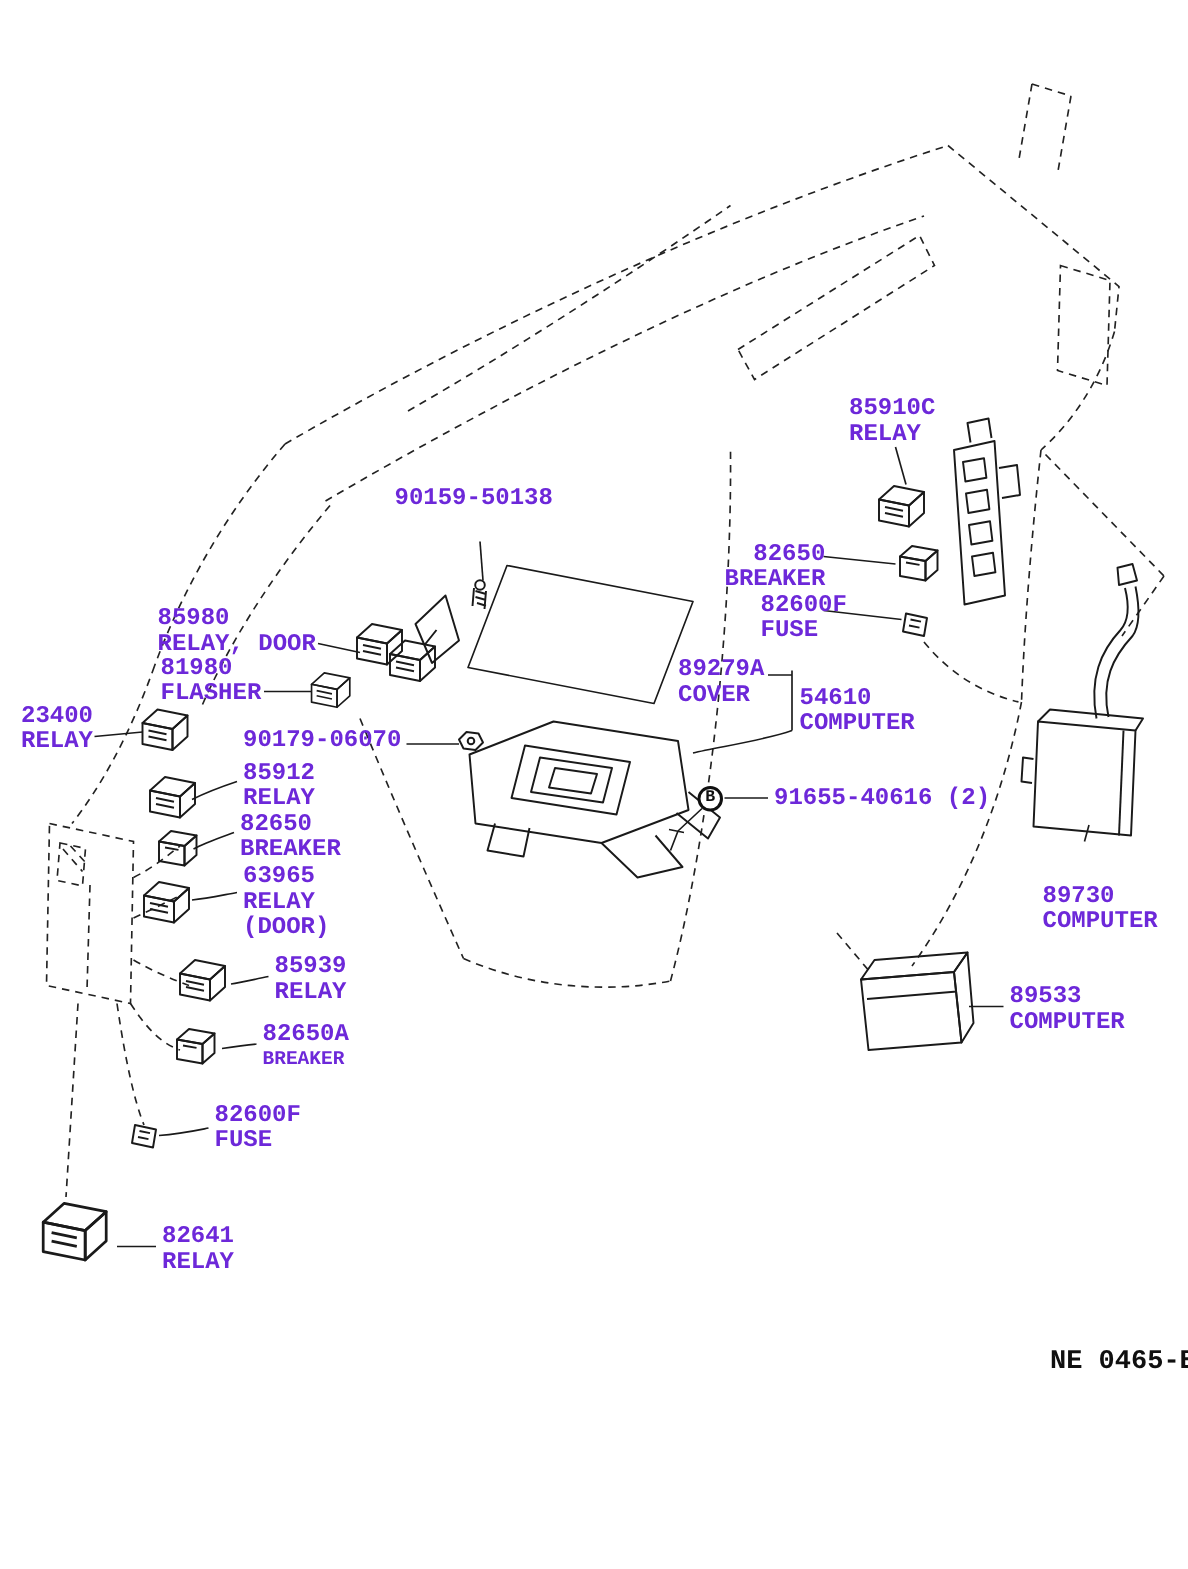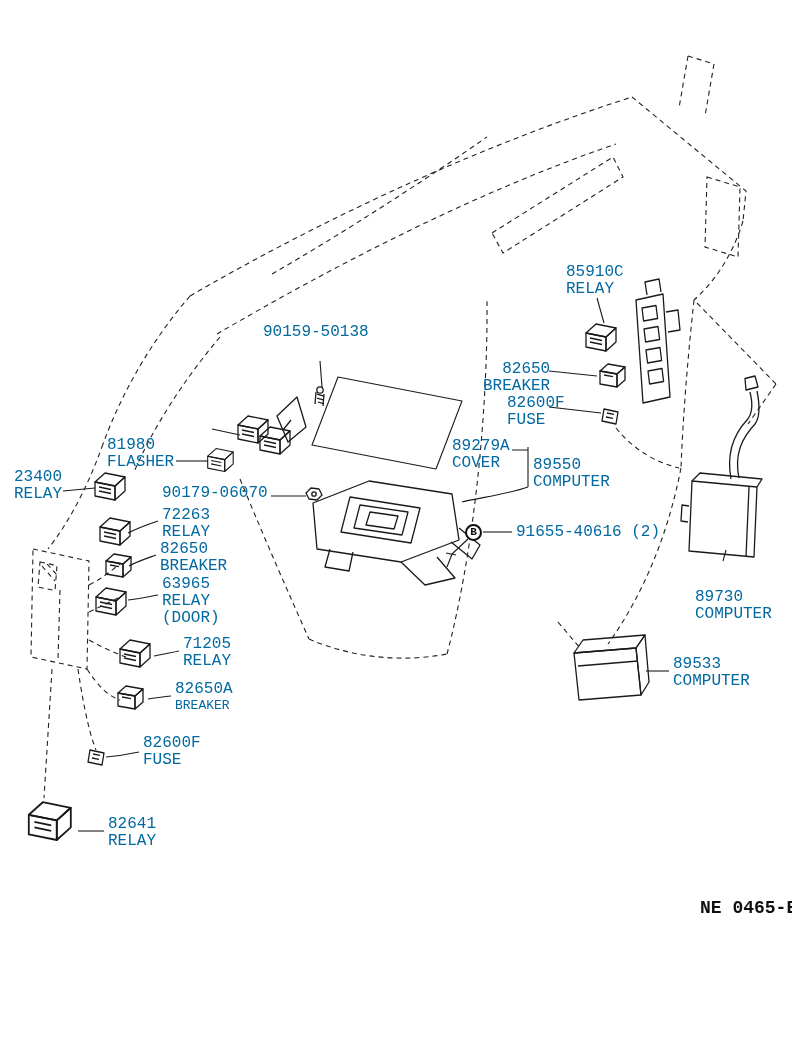--- a/index.html
+++ b/index.html
@@ -5,22 +5,22 @@
   * { margin:0; padding:0; box-sizing:border-box; }
   html,body { background:#ffffff; }
   .page {
     position:relative; width:792px; height:1046px; background:#ffffff;
     overflow:hidden;
     font-family:"Liberation Mono","DejaVu Sans Mono",monospace;
     color:#101010;
   }
   .art { position:absolute; left:0; top:0; }
   .lbl {
-    position:absolute; font-size:16px; line-height:17px; font-weight:400;
-    white-space:nowrap; color:#0369a1;
+    position:absolute; font-size:16px; line-height:17px; font-weight:700;
+    white-space:nowrap; color:#6d28d9;
   }
   .lbl.right { text-align:right; }
   .lbl .small { font-size:13px; line-height:15px; }
   .bolt-marker {
     position:absolute; width:17px; height:17px; border:2px solid #101010;
     border-radius:50%; background:#fff; text-align:center;
     font-size:11px; line-height:13px; font-weight:700;
   }
   .footer {
     position:absolute; font-size:18px; line-height:15px; font-weight:700;
@@ -198,20 +198,24 @@
   <div class="lbl right" style="left:483px;top:361px">
     <div>82650</div>
     <div>BREAKER</div>
   </div>
 
   <div class="lbl" style="left:507px;top:395px">
     <div>82600F</div>
     <div>FUSE</div>
   </div>
 
+  <div class="lbl" style="left:105px;top:404px">
+    <div>85980</div>
+    <div>RELAY, DOOR</div>
+  </div>
 
   <div class="lbl" style="left:107px;top:437px">
     <div>81980</div>
     <div>FLASHER</div>
   </div>
 
   <div class="lbl" style="left:14px;top:469px">
     <div>23400</div>
     <div>RELAY</div>
   </div>
@@ -219,26 +223,26 @@
   <div class="lbl" style="left:162px;top:485px">
     <div>90179-06070</div>
   </div>
 
   <div class="lbl" style="left:452px;top:438px">
     <div>89279A</div>
     <div>COVER</div>
   </div>
 
   <div class="lbl" style="left:533px;top:457px">
-    <div>89550</div>
+    <div>54610</div>
     <div>COMPUTER</div>
   </div>
 
   <div class="lbl" style="left:162px;top:507px">
-    <div>72263</div>
+    <div>85912</div>
     <div>RELAY</div>
   </div>
 
   <div class="lbl" style="left:516px;top:524px">
     <div>91655-40616 (2)</div>
   </div>
 
   <div class="lbl" style="left:160px;top:541px">
     <div>82650</div>
     <div>BREAKER</div>
@@ -249,21 +253,21 @@
     <div>RELAY</div>
     <div>(DOOR)</div>
   </div>
 
   <div class="lbl" style="left:695px;top:589px">
     <div>89730</div>
     <div>COMPUTER</div>
   </div>
 
   <div class="lbl" style="left:183px;top:636px">
-    <div>71205</div>
+    <div>85939</div>
     <div>RELAY</div>
   </div>
 
   <div class="lbl" style="left:175px;top:681px">
     <div>82650A</div>
     <div class="small">BREAKER</div>
   </div>
 
   <div class="lbl" style="left:673px;top:656px">
     <div>89533</div>

